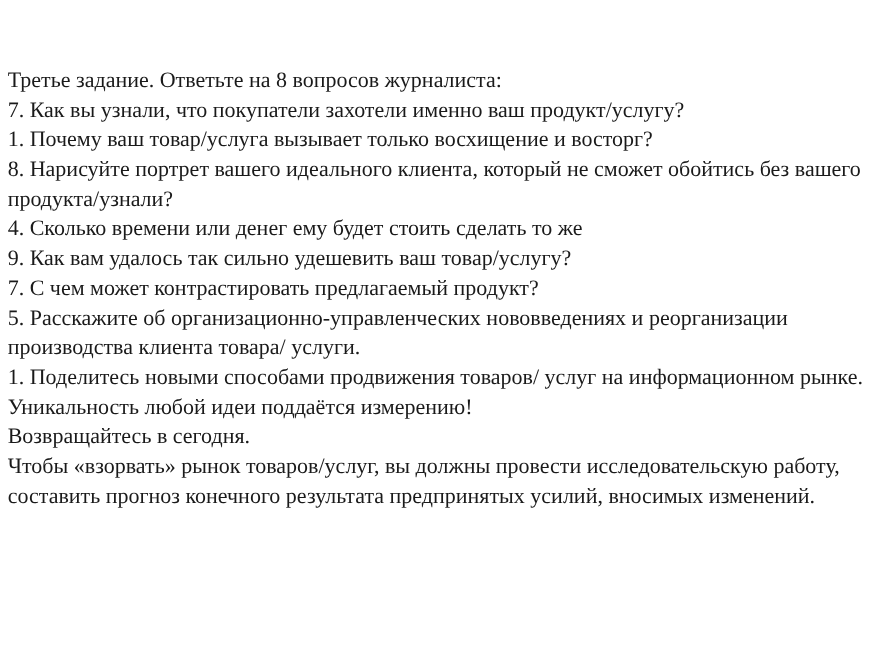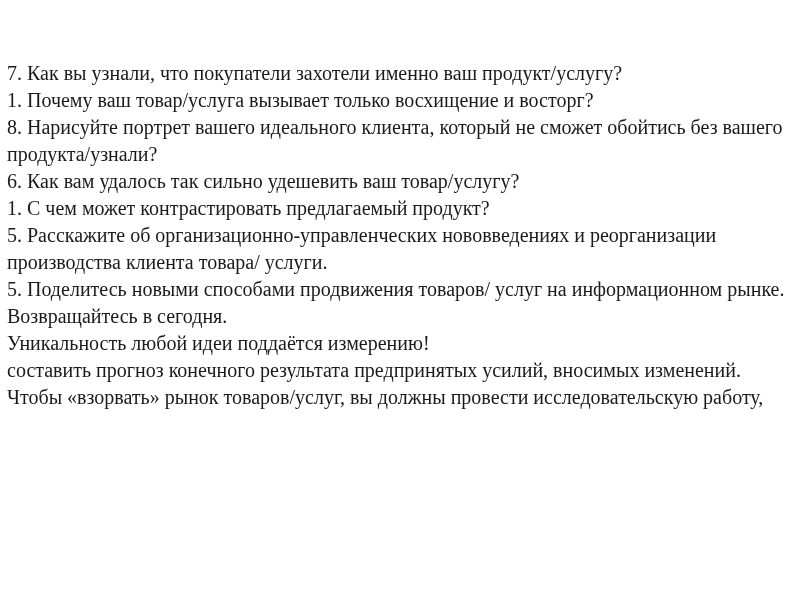--- a/index.html
+++ b/index.html
@@ -32,27 +32,29 @@
   }
   .line {
     white-space: nowrap;
   }
 </style>
 </head>
 <body>
 
 <div class="slide">
   <div class="text-block">
+    <div class="line">Третье задание. Ответьте на 8 вопросов журналиста:</div>
     <div class="line">7. Как вы узнали, что покупатели захотели именно ваш продукт/услугу?</div>
     <div class="line">1. Почему ваш товар/услуга вызывает только восхищение и восторг?</div>
     <div class="line">8. Нарисуйте портрет вашего идеального клиента, который не сможет обойтись без вашего</div>
     <div class="line">продукта/узнали?</div>
-    <div class="line">6. Как вам удалось так сильно удешевить ваш товар/услугу?</div>
-    <div class="line">1. С чем может контрастировать предлагаемый продукт?</div>
+    <div class="line">4. Сколько времени или денег ему будет стоить сделать то же</div>
+    <div class="line">9. Как вам удалось так сильно удешевить ваш товар/услугу?</div>
+    <div class="line">7. С чем может контрастировать предлагаемый продукт?</div>
     <div class="line">5. Расскажите об организационно-управленческих нововведениях и реорганизации</div>
     <div class="line">производства клиента товара/ услуги.</div>
-    <div class="line">5. Поделитесь новыми способами продвижения товаров/ услуг на информационном рынке.</div>
+    <div class="line">1. Поделитесь новыми способами продвижения товаров/ услуг на информационном рынке.</div>
+    <div class="line">Уникальность любой идеи поддаётся измерению!</div>
     <div class="line">Возвращайтесь в сегодня.</div>
-    <div class="line">Уникальность любой идеи поддаётся измерению!</div>
+    <div class="line">Чтобы «взорвать» рынок товаров/услуг, вы должны провести исследовательскую работу,</div>
     <div class="line">составить прогноз конечного результата предпринятых усилий, вносимых изменений.</div>
-    <div class="line">Чтобы «взорвать» рынок товаров/услуг, вы должны провести исследовательскую работу,</div>
   </div>
 </div>
 
 </body></html>

